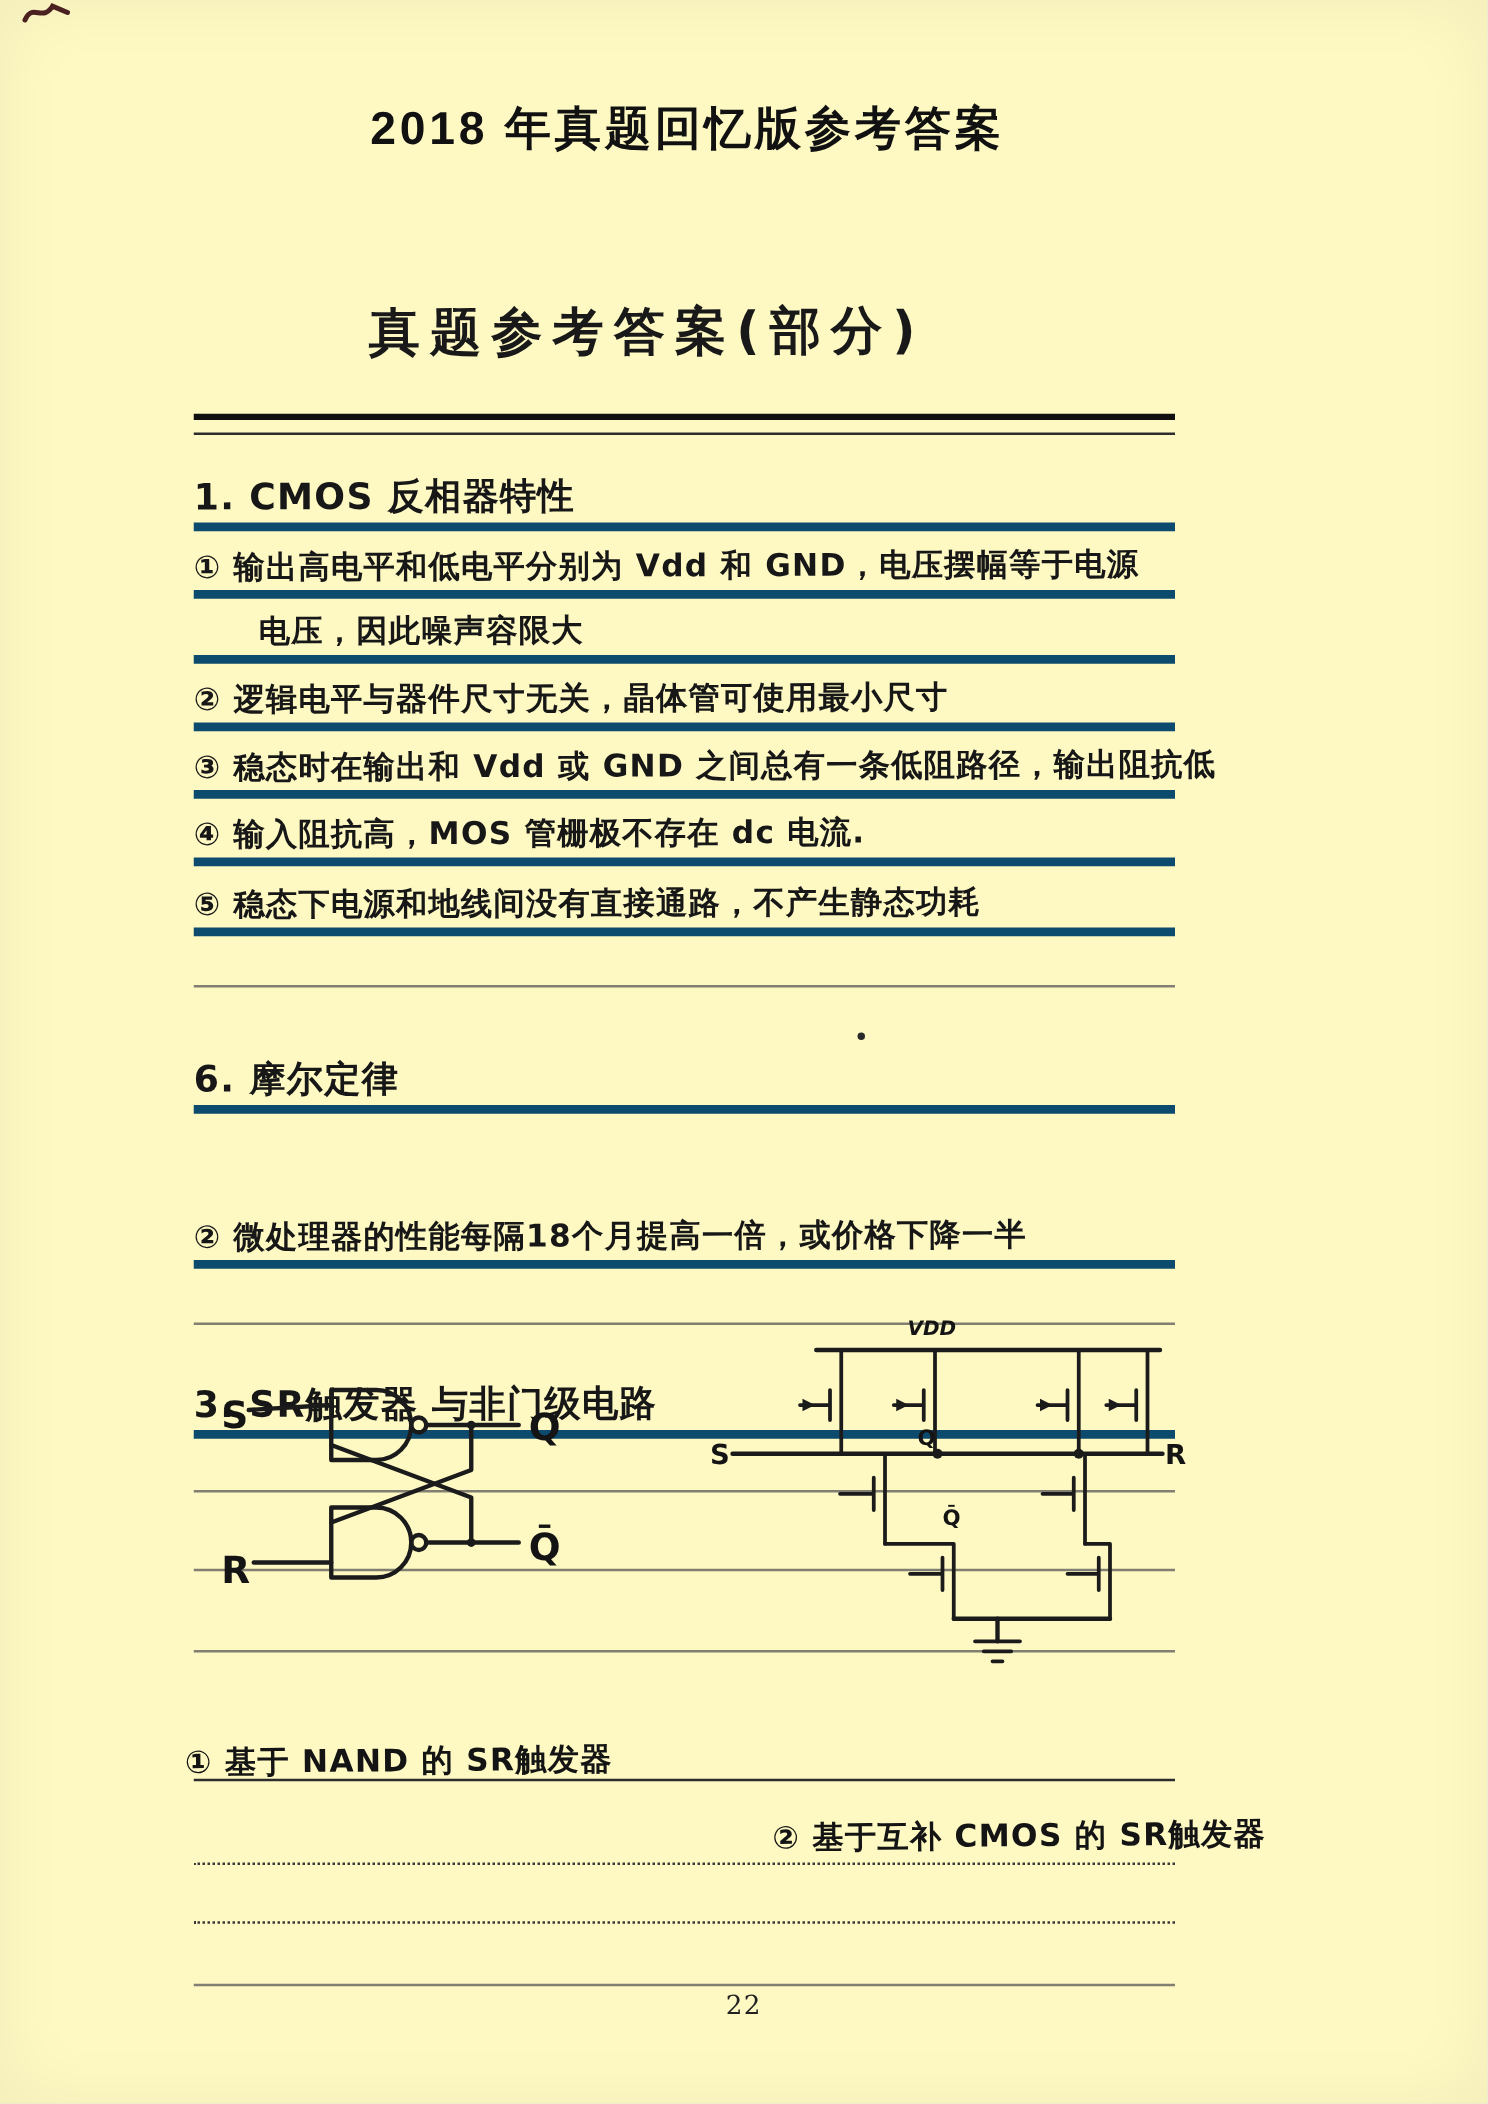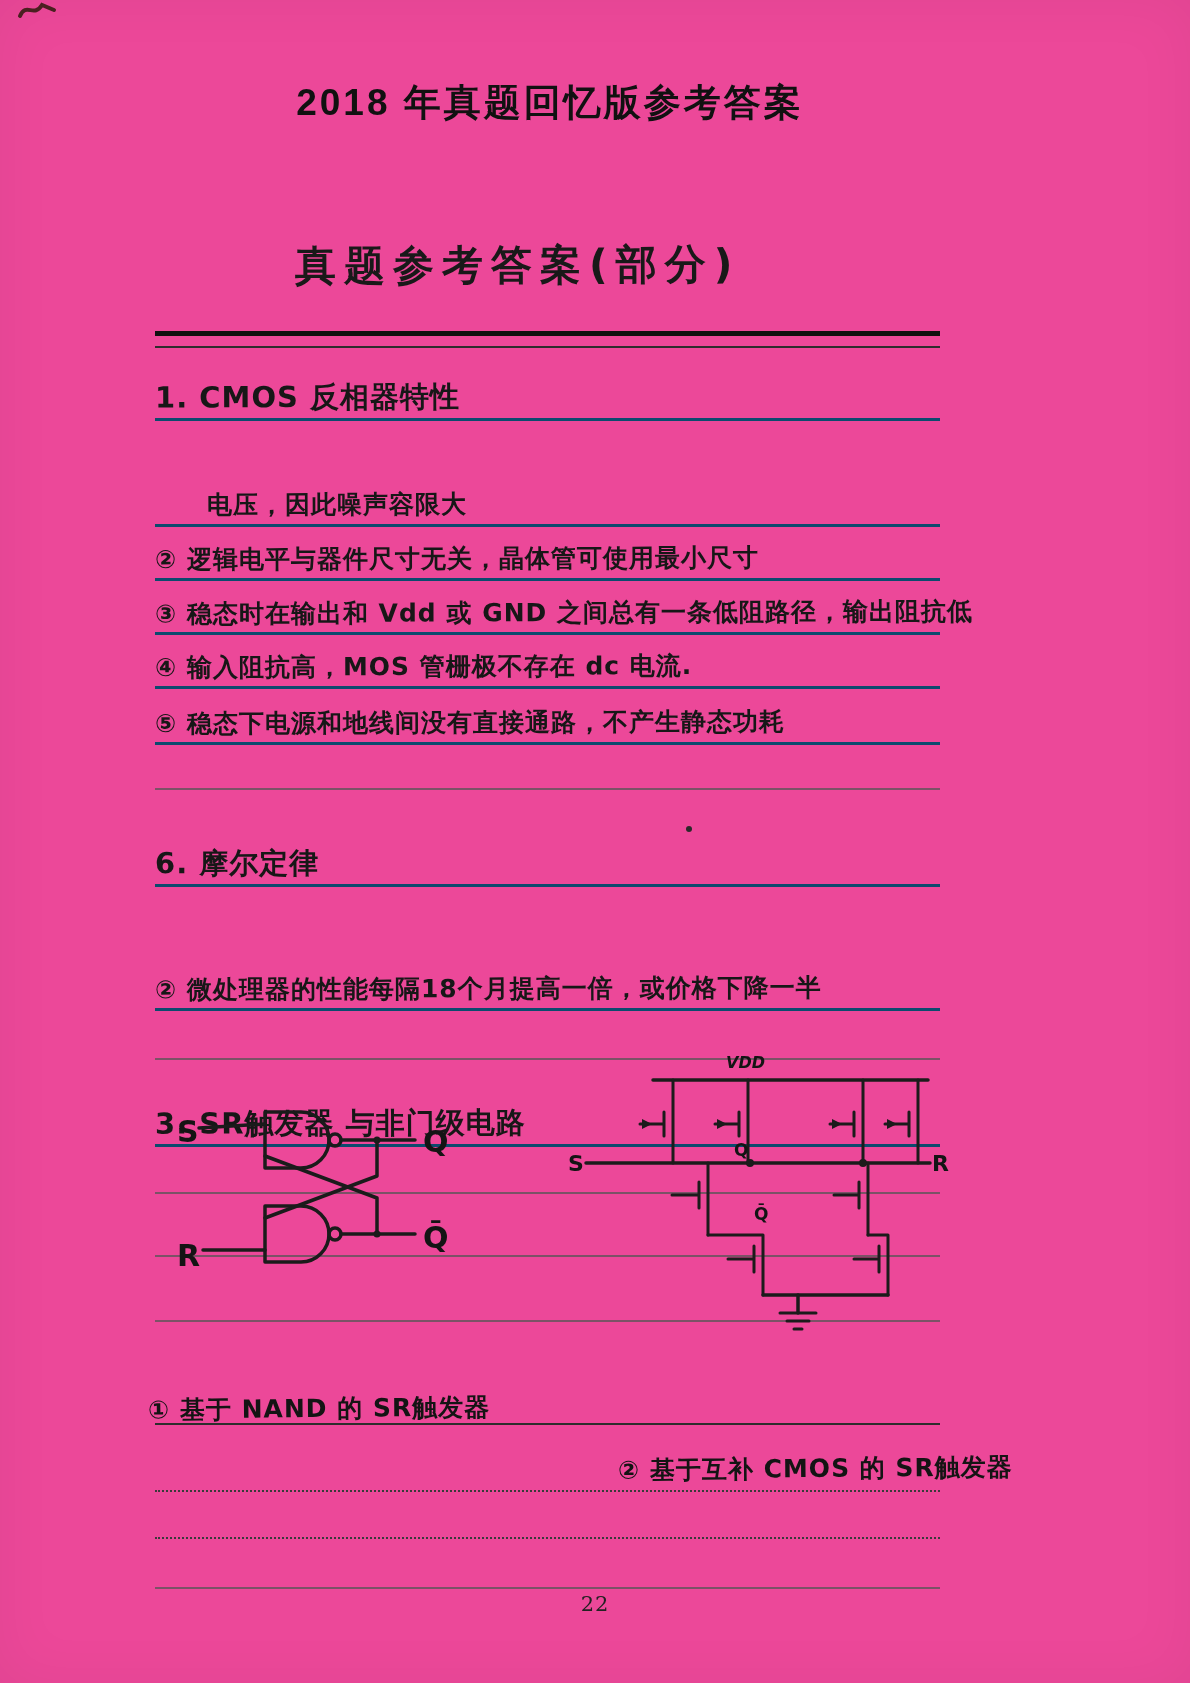--- a/index.html
+++ b/index.html
@@ -1,20 +1,20 @@
 <!DOCTYPE html>
 <html><head>
 <meta charset="utf-8">
 <style>
   html,body{margin:0;padding:0;background:#e8e8e6;}
   #paper{
     position:relative;
     width:1190px;height:1683px;
     margin:0 auto;
-    background:#ec4899;
+    background:#fef9c3;
     overflow:hidden;
     font-family:"DejaVu Sans","Liberation Sans",sans-serif;
     color:#1c1c1c;
     box-shadow:inset 0 0 60px rgba(0,0,0,0.05);
   }
   .printed-title{
     position:absolute;left:170px;top:78px;width:760px;
     text-align:center;font-size:37px;font-weight:bold;
     letter-spacing:3px;color:#111;
     font-family:"Liberation Sans","DejaVu Sans",sans-serif;
@@ -24,21 +24,21 @@
     position:absolute;left:295px;top:238px;
     font-size:41px;letter-spacing:8px;font-weight:700;
   }
   .rule{position:absolute;left:155px;width:785px;height:0;border-bottom:2px solid #2d2d2d;z-index:1;}
   .rule.thick{border-bottom:5px solid #101010;}
   .rule.dotted{border-bottom:2px dotted #3a3a3a;}
   .rule.faint{border-bottom:2px solid #555;opacity:.75;}
   .line{
     position:absolute;left:155px;width:785px;z-index:2;
     display:flex;align-items:flex-end;
-    border-bottom:3px solid #0c4a6e;
+    border-bottom:7px solid #0c4a6e;
     font-size:25px;line-height:1.15;
     font-weight:600;letter-spacing:1px;color:#171717;
     white-space:nowrap;
   }
   .line .txt{padding-bottom:4px;transform:rotate(-0.2deg);}
   .line.heading{font-size:29px;}
   .line.indent .txt{padding-left:52px;text-align:right;}
   .caption{
     position:absolute;z-index:3;font-size:25px;font-weight:700;
     letter-spacing:1px;color:#141414;white-space:nowrap;
@@ -67,20 +67,23 @@
   <div class="dot-artifact" style="left:686px;top:826px"></div>
 
   <div class="printed-title">2018 年真题回忆版参考答案</div>
   <div class="hw-title hand">真题参考答案(部分)</div>
 
   <div class="rule thick" style="top:331px"></div>
   <div class="rule" style="top:346px"></div>
 
   <div class="line heading" style="top:372px;height:46px">
     <span class="txt">1. CMOS 反相器特性</span>
+  </div>
+  <div class="line" style="top:428px;height:44px">
+    <span class="txt">① 输出高电平和低电平分别为 Vdd 和 GND，电压摆幅等于电源</span>
   </div>
   <div class="line indent" style="top:480px;height:44px">
     <span class="txt">电压，因此噪声容限大</span>
   </div>
   <div class="line" style="top:588px;height:44px">
     <span class="txt">③ 稳态时在输出和 Vdd 或 GND 之间总有一条低阻路径，输出阻抗低</span>
   </div>
   <div class="line" style="top:534px;height:44px">
     <span class="txt">② 逻辑电平与器件尺寸无关，晶体管可使用最小尺寸</span>
   </div>

